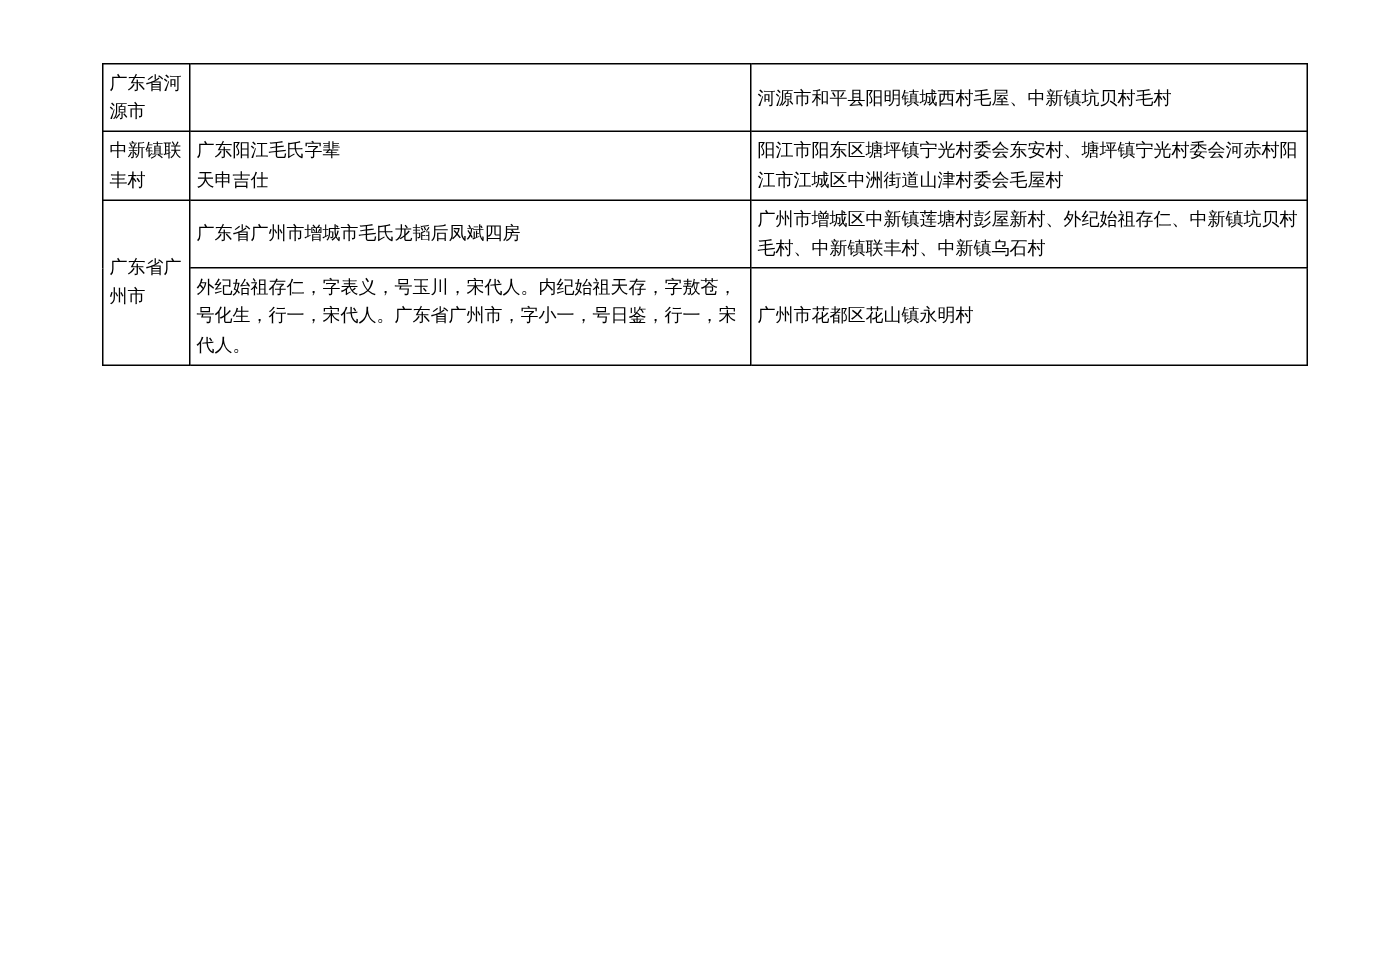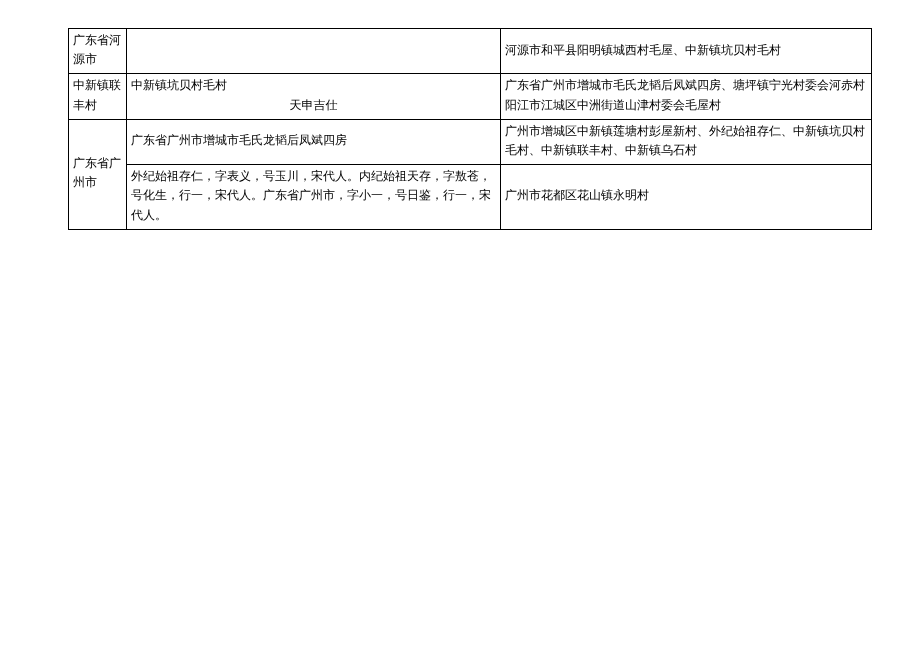--- a/index.html
+++ b/index.html
@@ -8,65 +8,64 @@
       background: #ffffff;
       font-family: "SimSun", "宋体", serif;
       font-size: 12px;
       color: #000;
     }
     .page {
       width: 920px;
       height: 651px;
       position: relative;
       box-sizing: border-box;
-      padding-top: 28px;
+      padding-top: 42px;
       padding-left: 68px;
       padding-right: 48px;
-      font-family: Liberation Mono, monospace;
     }
     table {
       border-collapse: collapse;
       width: 100%;
       table-layout: fixed;
     }
     td {
       border: 1px solid #000;
       padding: 3px 4px;
       vertical-align: middle;
       line-height: 1.6;
       word-break: break-all;
     }
     .col1 { width: 58px; }
     .col2 { width: 374px; }
     .col3 { width: auto; }
-    .center { text-align: center; }
+    .center { }
   </style>
 </head>
 <body>
 
 <div class="page">
   <table>
     <colgroup>
       <col class="col1">
       <col class="col2">
       <col class="col3">
     </colgroup>
     <tbody>
       <tr>
         <td>广东省河源市</td>
         <td></td>
         <td>河源市和平县阳明镇城西村毛屋、中新镇坑贝村毛村</td>
       </tr>
       <tr>
         <td>中新镇联丰村</td>
         <td>
-          <div>中新镇坑贝村毛村</div>
+          <div>广东阳江毛氏字辈</div>
           <div class="center">天申吉仕</div>
         </td>
-        <td>广东省广州市增城市毛氏龙韬后凤斌四房、塘坪镇宁光村委会河赤村阳江市江城区中洲街道山津村委会毛屋村</td>
+        <td>阳江市阳东区塘坪镇宁光村委会东安村、塘坪镇宁光村委会河赤村阳江市江城区中洲街道山津村委会毛屋村</td>
       </tr>
       <tr>
         <td rowspan="2">广东省广州市</td>
         <td>广东省广州市增城市毛氏龙韬后凤斌四房</td>
         <td>广州市增城区中新镇莲塘村彭屋新村、外纪始祖存仁、中新镇坑贝村毛村、中新镇联丰村、中新镇乌石村</td>
       </tr>
       <tr>
         <td>外纪始祖存仁，字表义，号玉川，宋代人。内纪始祖天存，字敖苍，号化生，行一，宋代人。广东省广州市，字小一，号日鉴，行一，宋代人。</td>
         <td>广州市花都区花山镇永明村</td>
       </tr>

